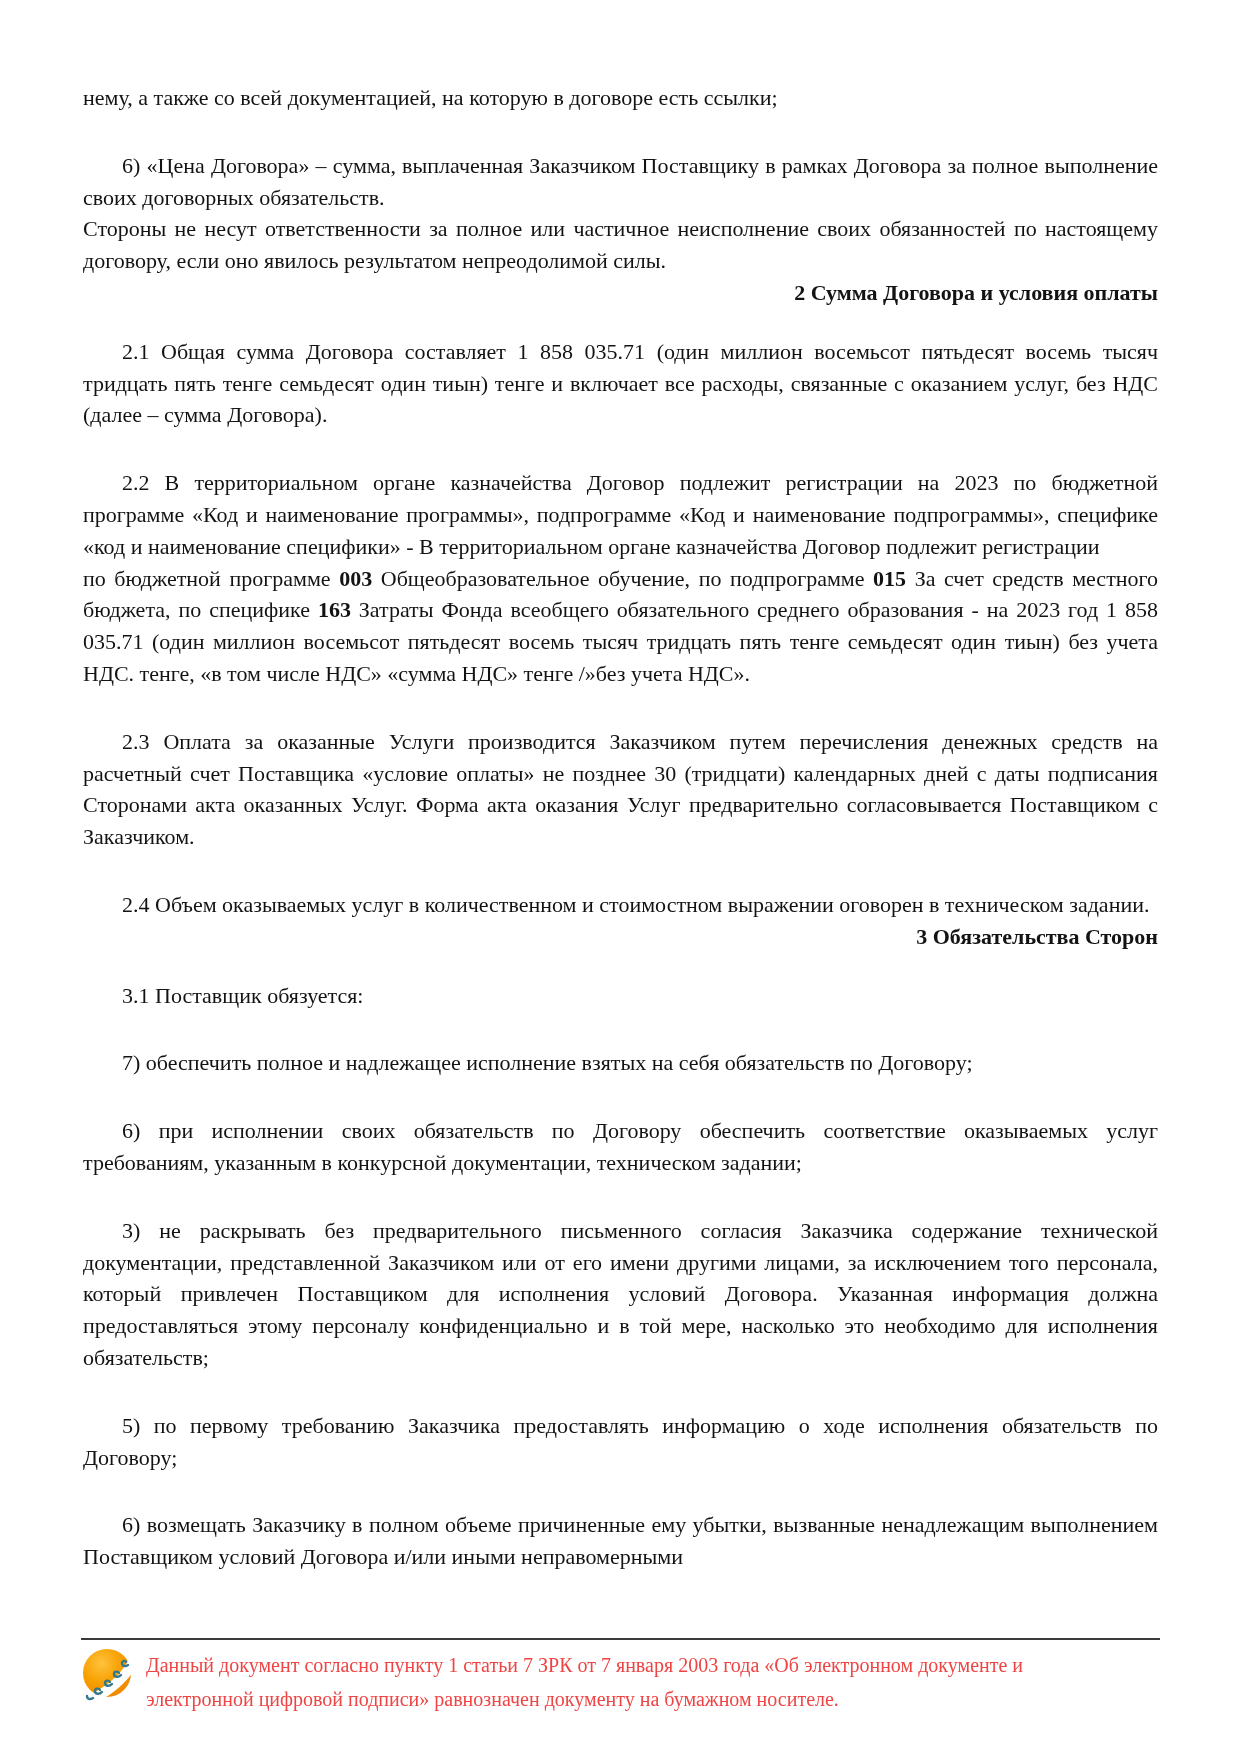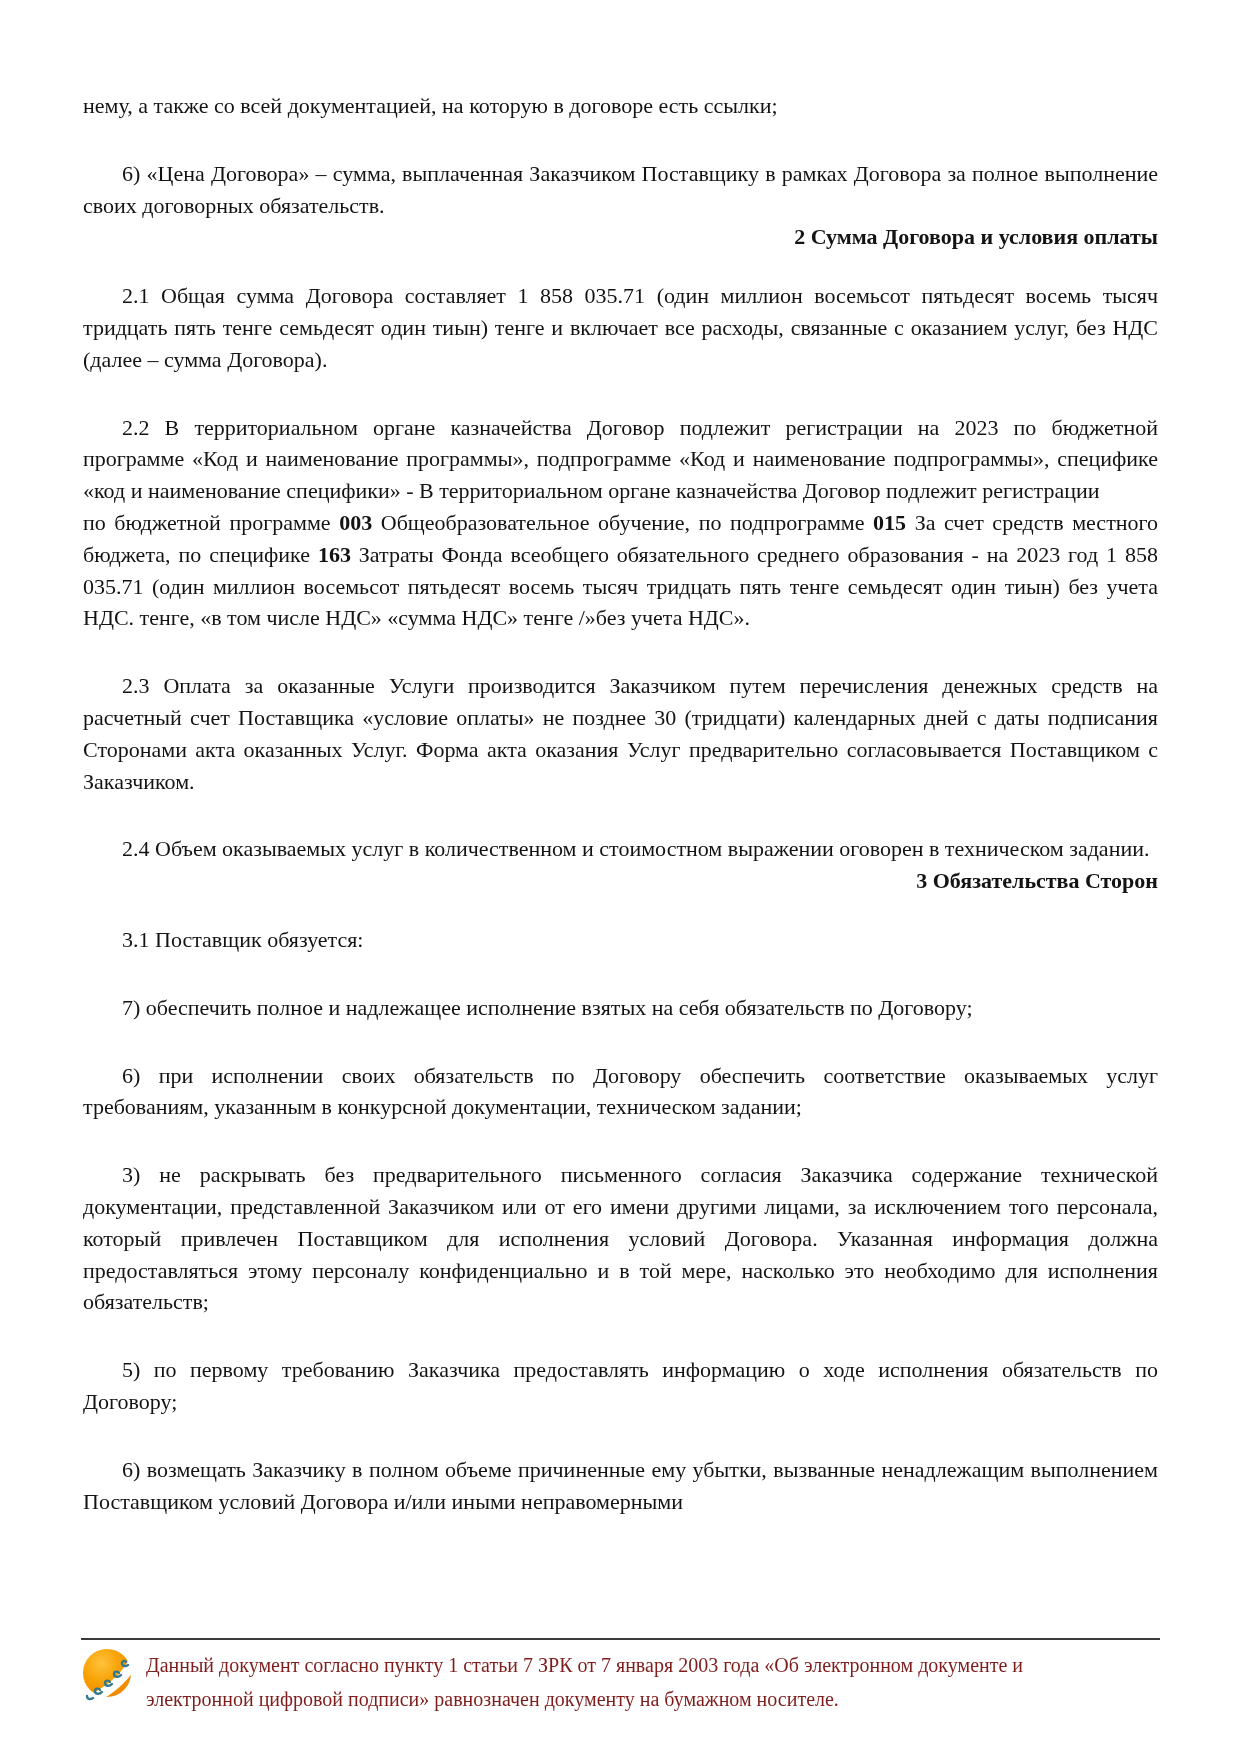--- a/index.html
+++ b/index.html
@@ -7,21 +7,21 @@
     width: 1241px;
     height: 1754px;
     background: #ffffff;
     position: relative;
     font-family: "Liberation Serif", "DejaVu Serif", serif;
     color: #131313;
     overflow: hidden;
   }
   .doc {
     position: absolute;
-    top: 90px;
+    top: 82px;
     left: 83px;
     width: 1075px;
   }
   .doc p, .doc h2 {
     margin: 0;
     font-size: 22px;
     line-height: 31.8px;
     font-weight: normal;
   }
   .doc p {
@@ -49,29 +49,30 @@
   }
   .footer-icon {
     flex: none;
     width: 54px;
     height: 54px;
   }
   .footer-note {
     font-size: 20px;
     line-height: 34px;
     max-width: 940px;
-    color: #7f1d1d;
+    color: #ef4444;
   }
 </style>
 </head>
 <body>
 
 <div class="doc">
     <p class="para"><span>нему, а также со всей документацией, на которую в договоре есть ссылки;</span></p>
     <p class="para indent gap"><span>6) «Цена Договора» – сумма, выплаченная Заказчиком Поставщику в рамках Договора за полное выполнение своих договорных обязательств.</span></p>
+    <p class="para"><span>Стороны не несут ответственности за полное или частичное неисполнение своих обязанностей по настоящему договору, если оно явилось результатом непреодолимой силы.</span></p>
     <h2 class="heading"><span>2 Сумма Договора и условия оплаты</span></h2>
     <p class="para indent"><span>2.1 Общая сумма Договора составляет 1 858 035.71 (один миллион восемьсот пятьдесят восемь тысяч тридцать пять тенге семьдесят один тиын) тенге и включает все расходы, связанные с оказанием услуг, без НДС (далее – сумма Договора).</span></p>
     <p class="para indent gap"><span>2.2 В территориальном органе казначейства Договор подлежит регистрации на 2023 по бюджетной программе «Код и наименование программы», подпрограмме «Код и наименование подпрограммы», специфике «код и наименование специфики» - В территориальном органе казначейства Договор подлежит регистрации</span></p>
     <p class="para"><span>по бюджетной программе </span><b>003</b><span> Общеобразовательное обучение, по подпрограмме </span><b>015</b><span> За счет средств местного бюджета, по специфике </span><b>163</b><span> Затраты Фонда всеобщего обязательного среднего образования - на 2023 год 1 858 035.71 (один миллион восемьсот пятьдесят восемь тысяч тридцать пять тенге семьдесят один тиын) без учета НДС. тенге, «в том числе НДС» «сумма НДС» тенге /»без учета НДС».</span></p>
     <p class="para indent gap"><span>2.3 Оплата за оказанные Услуги производится Заказчиком путем перечисления денежных средств на расчетный счет Поставщика «условие оплаты» не позднее 30 (тридцати) календарных дней с даты подписания Сторонами акта оказанных Услуг. Форма акта оказания Услуг предварительно согласовывается Поставщиком с Заказчиком.</span></p>
     <p class="para indent gap"><span>2.4 Объем оказываемых услуг в количественном и стоимостном выражении оговорен в техническом задании.</span></p>
     <h2 class="heading"><span>3 Обязательства Сторон</span></h2>
     <p class="para indent"><span>3.1 Поставщик обязуется:</span></p>
     <p class="para indent gap"><span>7) обеспечить полное и надлежащее исполнение взятых на себя обязательств по Договору;</span></p>
     <p class="para indent gap"><span>6) при исполнении своих обязательств по Договору обеспечить соответствие оказываемых услуг требованиям, указанным в конкурсной документации, техническом задании;</span></p>

